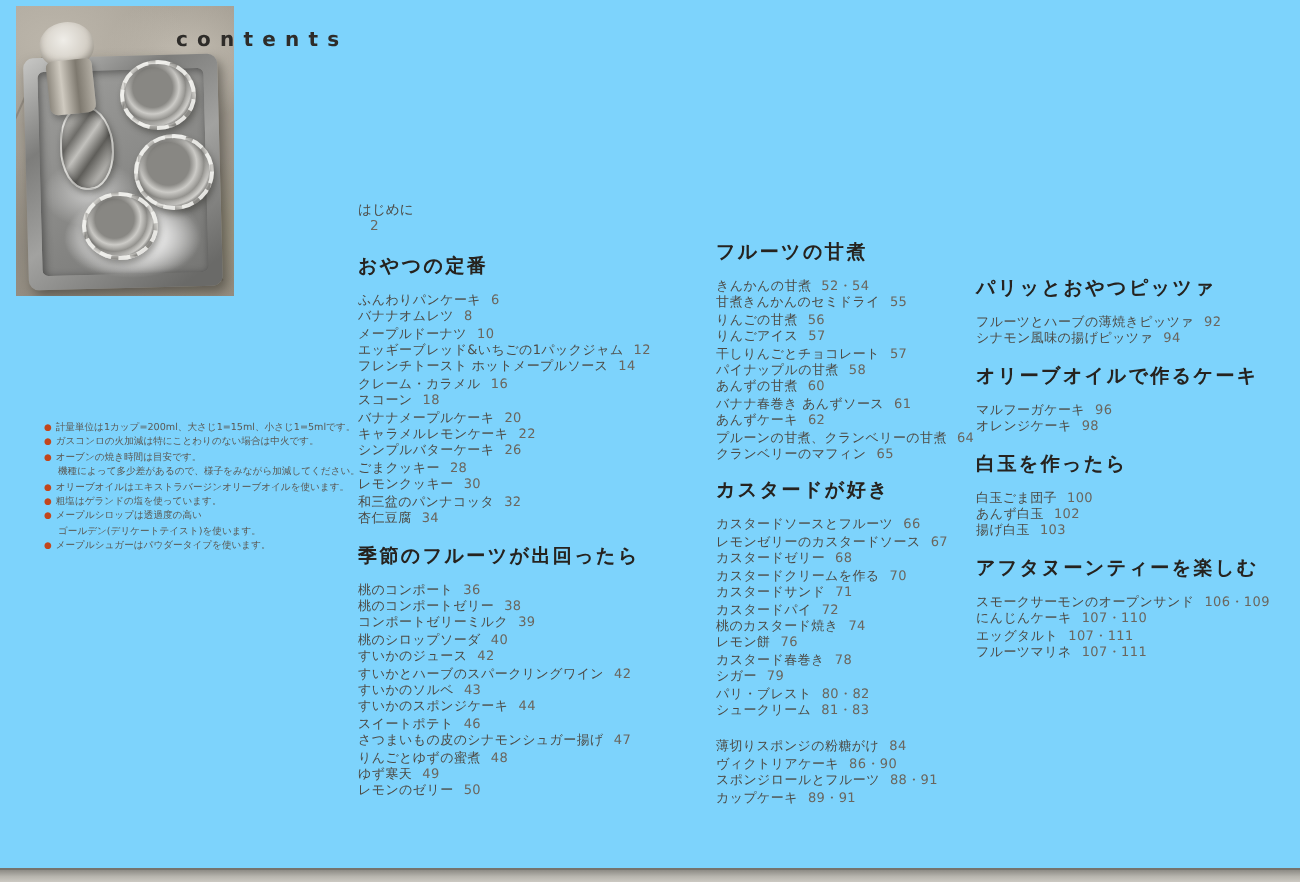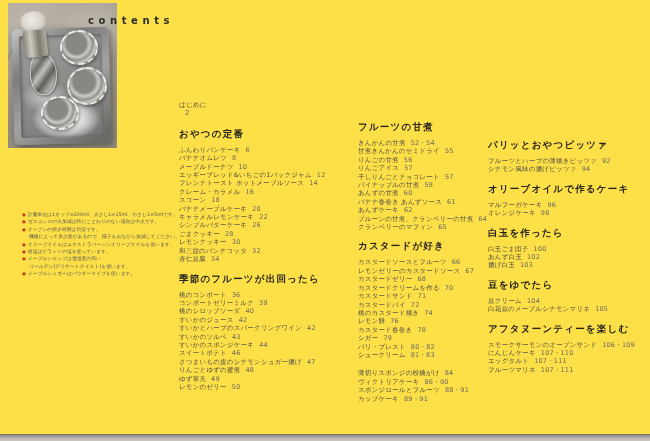--- a/index.html
+++ b/index.html
@@ -4,21 +4,21 @@
 <style>
   :root{
     --note-bullet:#c2461c;
     --heading-text:#26231f;
     --item-text:#4d4a44;
     --page-num:#6a665e;
   }
   *{box-sizing:border-box;}
   html,body{margin:0;padding:0;}
   body{width:650px;height:441px;background:#ffffff;font-family:"DejaVu Sans",sans-serif;}
-  .stage{position:relative;width:650px;height:441px;background:#fde047;overflow:hidden;}
+  .stage{position:relative;width:650px;height:441px;background:#7dd3fc;overflow:hidden;}
 
   
   .photo{
     position:absolute;left:8px;top:3px;width:109px;height:145px;overflow:hidden;
     background:
       radial-gradient(90px 60px at 18% 12%, #bcb6ab, rgba(0,0,0,0) 72%),
       radial-gradient(70px 55px at 88% 78%, #99937f, rgba(0,0,0,0) 70%),
       radial-gradient(60px 45px at 78% 18%, #c3bdb2, rgba(0,0,0,0) 70%),
       radial-gradient(80px 70px at 10% 85%, #8f897e, rgba(0,0,0,0) 75%),
       linear-gradient(160deg,#ada79c,#948d82);
@@ -230,20 +230,24 @@
           <span class="toc-page">34</span>
         </div>
       </section>
       <section class="sec">
         <h3 class="sec-heading">季節のフルーツが出回ったら</h3>
         <div class="toc-row">
           <span class="toc-label">桃のコンポート</span>
           <span class="toc-page">36</span>
         </div>
         <div class="toc-row">
+          <span class="toc-label">桃のコンポートゼリー</span>
+          <span class="toc-page">38</span>
+        </div>
+        <div class="toc-row">
           <span class="toc-label">コンポートゼリーミルク</span>
           <span class="toc-page">39</span>
         </div>
         <div class="toc-row">
           <span class="toc-label">桃のシロップソーダ</span>
           <span class="toc-page">40</span>
         </div>
         <div class="toc-row">
           <span class="toc-label">すいかのジュース</span>
           <span class="toc-page">42</span>
@@ -434,31 +438,20 @@
         <div class="toc-row">
           <span class="toc-label">あんず白玉</span>
           <span class="toc-page">102</span>
         </div>
         <div class="toc-row">
           <span class="toc-label">揚げ白玉</span>
           <span class="toc-page">103</span>
         </div>
       </section>
       <section class="sec">
-        <h3 class="sec-heading">豆をゆでたら</h3>
-        <div class="toc-row">
-          <span class="toc-label">豆クリーム</span>
-          <span class="toc-page">104</span>
-        </div>
-        <div class="toc-row">
-          <span class="toc-label">白花豆のメープルシナモンマリネ</span>
-          <span class="toc-page">105</span>
-        </div>
-      </section>
-      <section class="sec">
         <h3 class="sec-heading">アフタヌーンティーを楽しむ</h3>
         <div class="toc-row">
           <span class="toc-label">スモークサーモンのオープンサンド</span>
           <span class="toc-page">106・109</span>
         </div>
         <div class="toc-row">
           <span class="toc-label">にんじんケーキ</span>
           <span class="toc-page">107・110</span>
         </div>
         <div class="toc-row">

